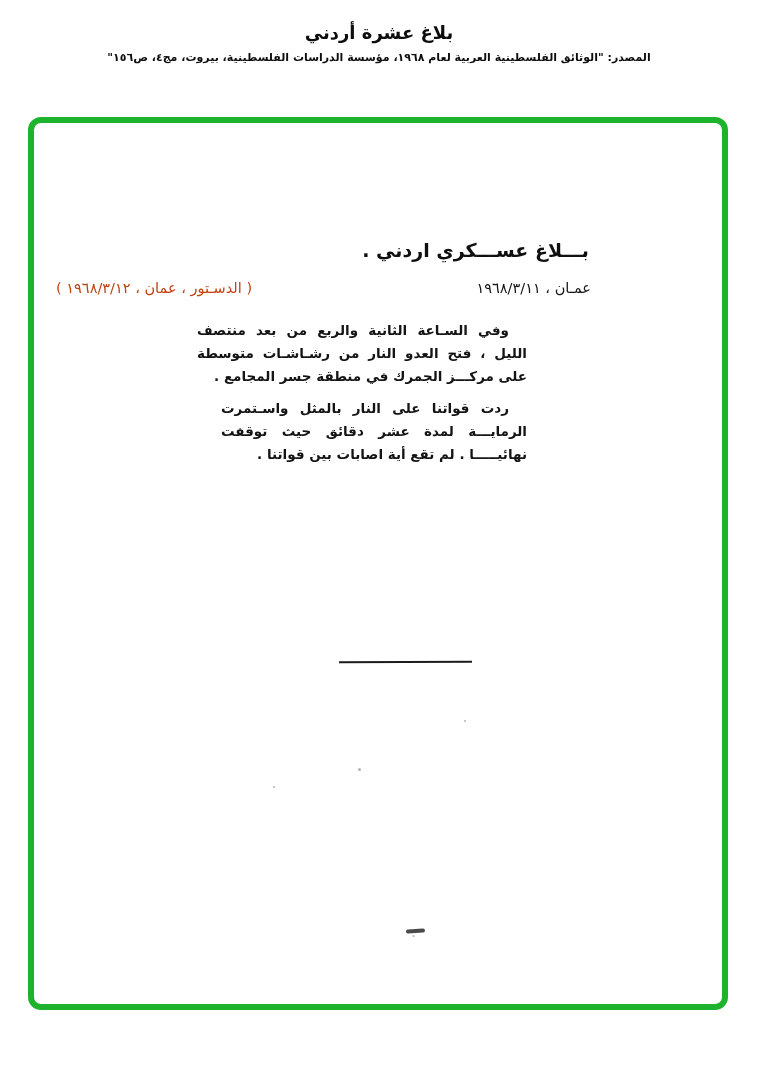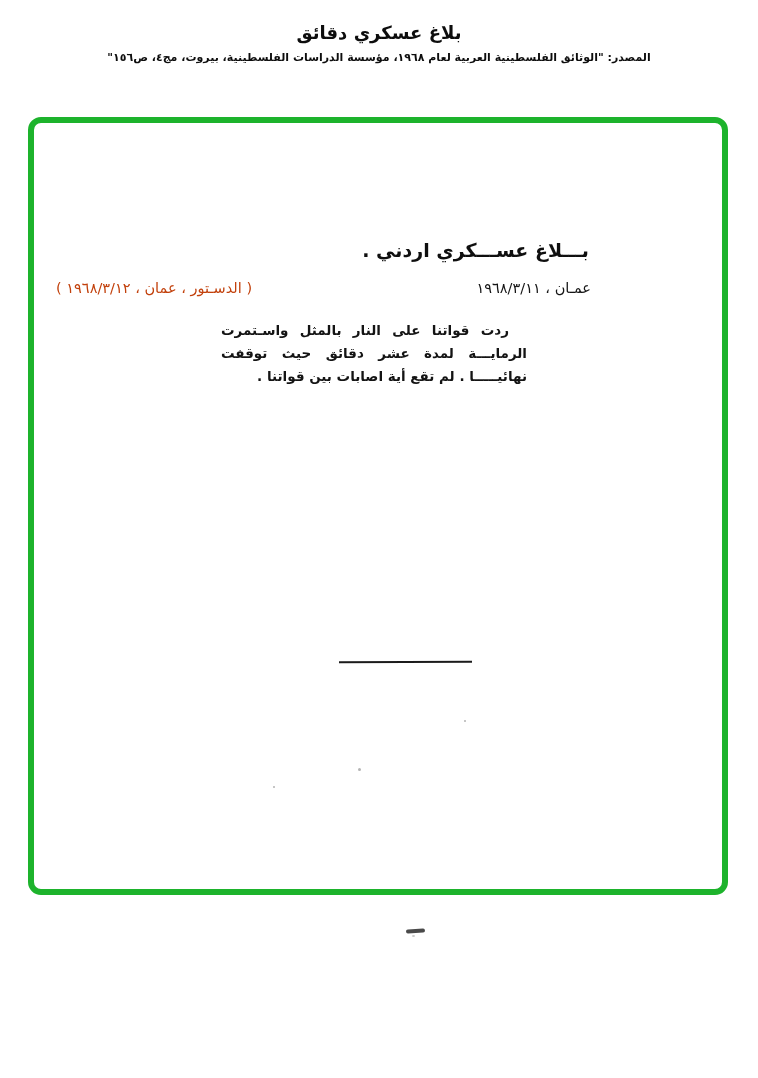--- a/index.html
+++ b/index.html
@@ -21,21 +21,21 @@
     font-size:18px; font-weight:bold; color:#0d0d0d;
     letter-spacing:0.5px;
   }
   .top-source {
     margin-top:8px;
     font-size:11px; font-weight:bold; color:#0d0d0d;
   }
   
   .frame {
     position:absolute; left:28px; top:117px;
-    width:700px; height:778px;
+    width:700px; height:893px;
     border:6px solid #1db32c;
     border-radius:13px;
     background:#ffffff;
   }
   .frame-content { position:absolute; inset:0; }
   
   .doc-title {
     position:absolute; top:116px; right:133px;
     direction:rtl;
     font-size:19px; font-weight:bold; color:#0f0f0f;
@@ -82,34 +82,35 @@
   .speck.s2 { top:663px; left:239px; width:2px; height:2px; }
   .speck.s3 { top:597px; left:430px; width:2px; height:2px; }
   .speck.s4 { top:812px; left:378px; width:3px; height:2px; opacity:.4; }
 </style>
 </head>
 <body>
 
 <div class="page">
 
   <div class="top-header">
-    <div class="top-title">بلاغ عسكري دقائق</div>
+    <div class="top-title">بلاغ عشرة أردني</div>
     <div class="top-source">المصدر: "الوثائق الفلسطينية العربية لعام ١٩٦٨، مؤسسة الدراسات الفلسطينية، بيروت، مج٤، ص١٥٦"</div>
   </div>
 
   <div class="frame">
     <div class="frame-content">
 
       <div class="doc-title">بـــلاغ عســـكري اردني .</div>
 
       <div class="date-line-right">عمـان ، ١٩٦٨/٣/١١</div>
 
       <div class="date-line-left">( الدسـتور ، عمان ، ١٩٦٨/٣/١٢ )</div>
 
       <div class="body-text">
+        <p>وفي السـاعة الثانية والربع من بعد منتصف الليل ، فتح العدو النار من رشـاشـات متوسطة على مركـــز الجمرك في منطقة جسر المجامع .</p>
         <p>ردت قواتنا على النار بالمثل واسـتمرت الرمايـــة لمدة عشر دقائق حيث توقفت نهائيـــــا . لم تقع أية اصابات بين قواتنا .</p>
       </div>
 
       <div class="divider"></div>
 
       <div class="smudge"></div>
       <div class="speck s1"></div>
       <div class="speck s2"></div>
       <div class="speck s3"></div>
       <div class="speck s4"></div>

